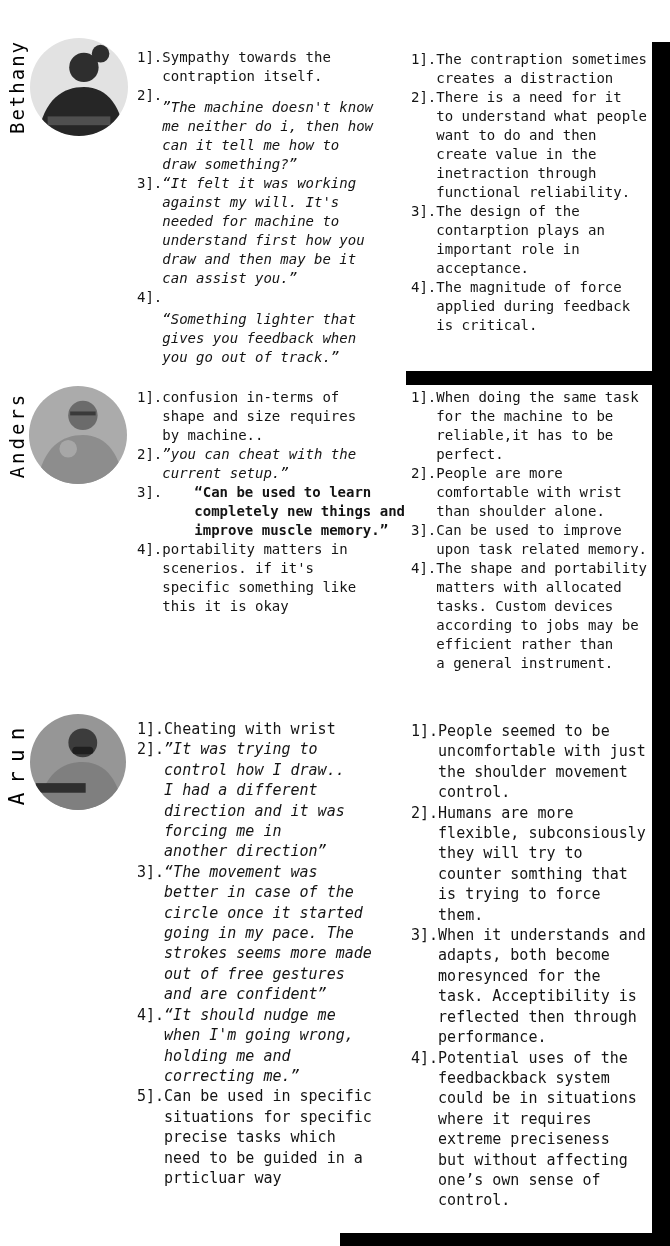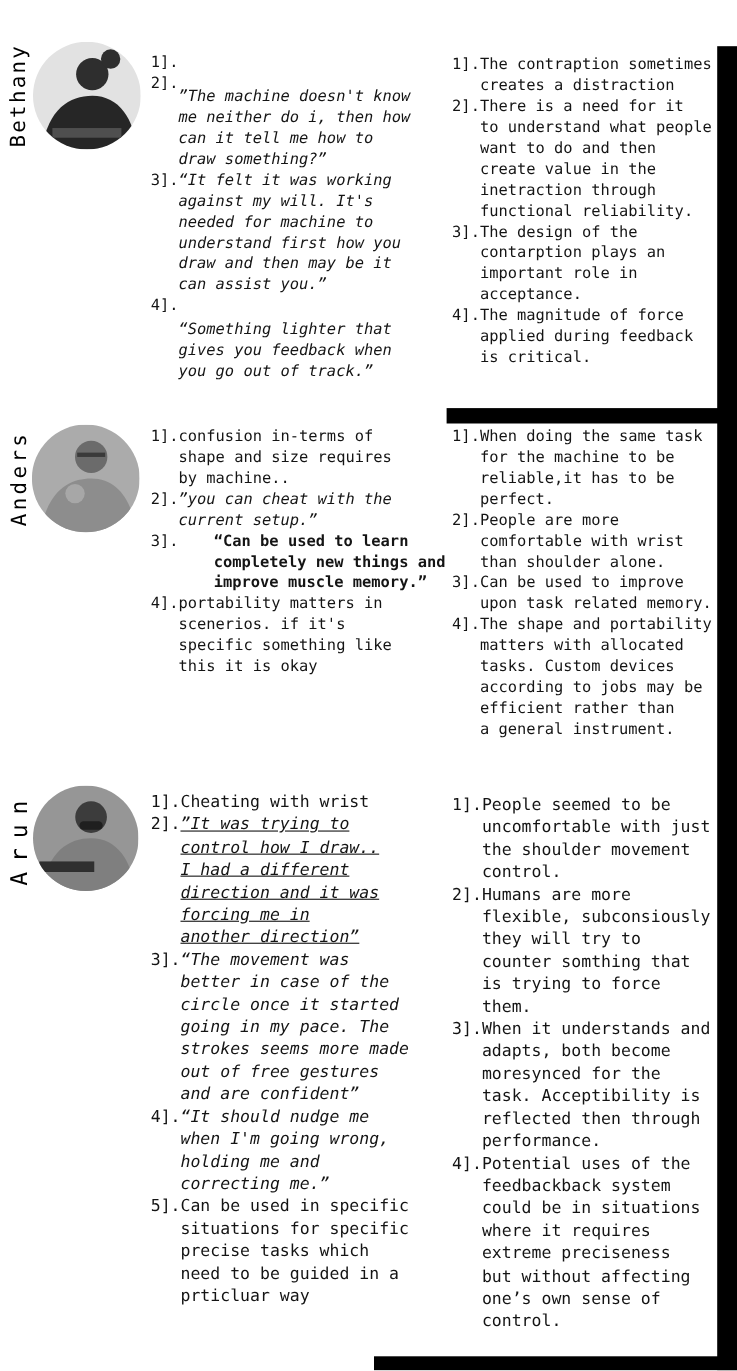--- a/index.html
+++ b/index.html
@@ -53,20 +53,22 @@
     <rect width="100" height="100" fill="#e2e2e2"></rect>
     <circle cx="55" cy="30" r="15" fill="#2e2e2e"></circle>
     <path d="M8 100 C14 62 34 50 55 50 C80 50 94 72 96 100 Z" fill="#262626"></path>
     <circle cx="72" cy="16" r="9" fill="#2e2e2e"></circle>
               <rect x="18" y="80" width="64" height="9" fill="#4f4f4f"></rect>
   </svg>
       </div>
       <div class="col" style="left: 137px; top: 48px; width: 272px; font-size: 14px; line-height: 19px;">
         <div class="item st-regular">
           <span class="num">1].</span>
+          <span class="txt">Sympathy towards the
+contraption itself.</span>
         </div>
         <div class="item st-italic">
           <span class="num">2].</span>
           <span class="txt" style="font-style: italic; margin-top: 12px;">”The machine doesn't know
 me neither do i, then how
 can it tell me how to
 draw something?”</span>
         </div>
         <div class="item st-italic">
           <span class="num">3].</span>
@@ -196,21 +198,21 @@
               <rect x="6" y="72" width="52" height="10" fill="#2f2f2f"></rect>
   </svg>
       </div>
       <div class="col" style="left: 137px; top: 719px; width: 272px; font-size: 15px; line-height: 20.4px;">
         <div class="item st-regular">
           <span class="num">1].</span>
           <span class="txt">Cheating with wrist</span>
         </div>
         <div class="item st-italic">
           <span class="num">2].</span>
-          <span class="txt" style="font-style: italic; text-decoration: underline;">”It was trying to
+          <span class="txt" style="font-style: italic;">”It was trying to
 control how I draw..
 I had a different
 direction and it was
 forcing me in
 another direction”</span>
         </div>
         <div class="item st-italic">
           <span class="num">3].</span>
           <span class="txt" style="font-style: italic;">“The movement was
 better in case of the

